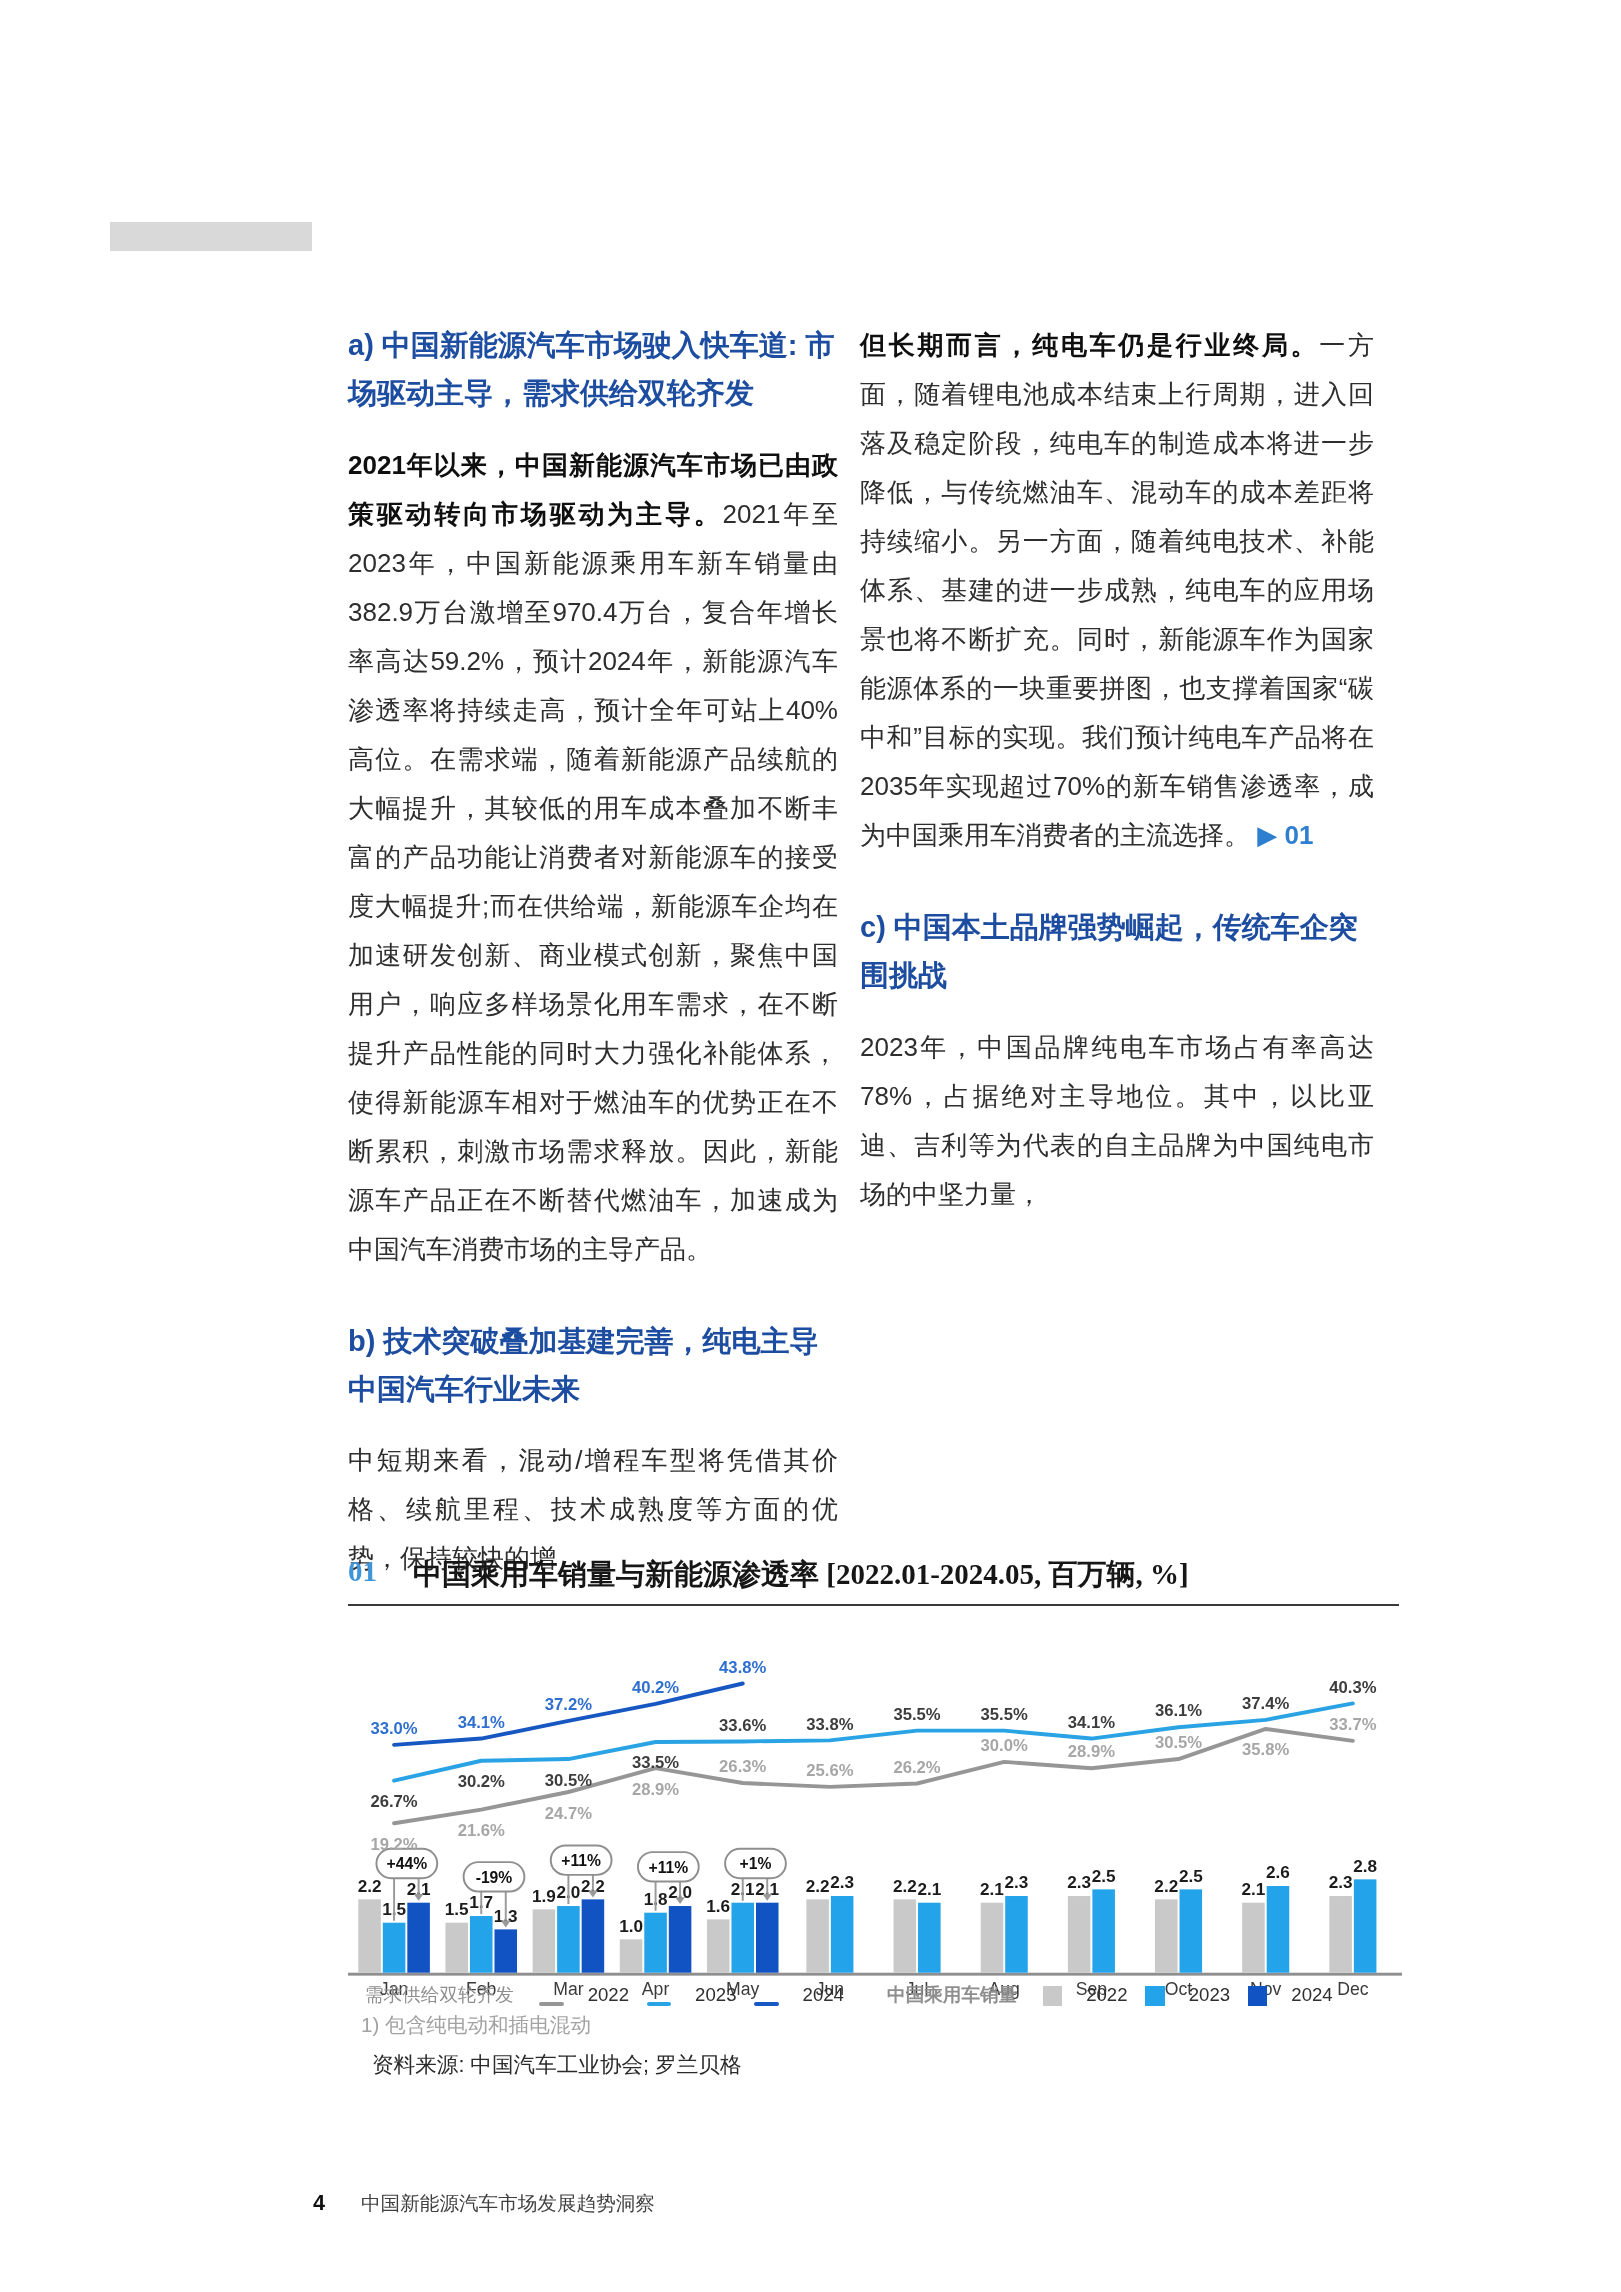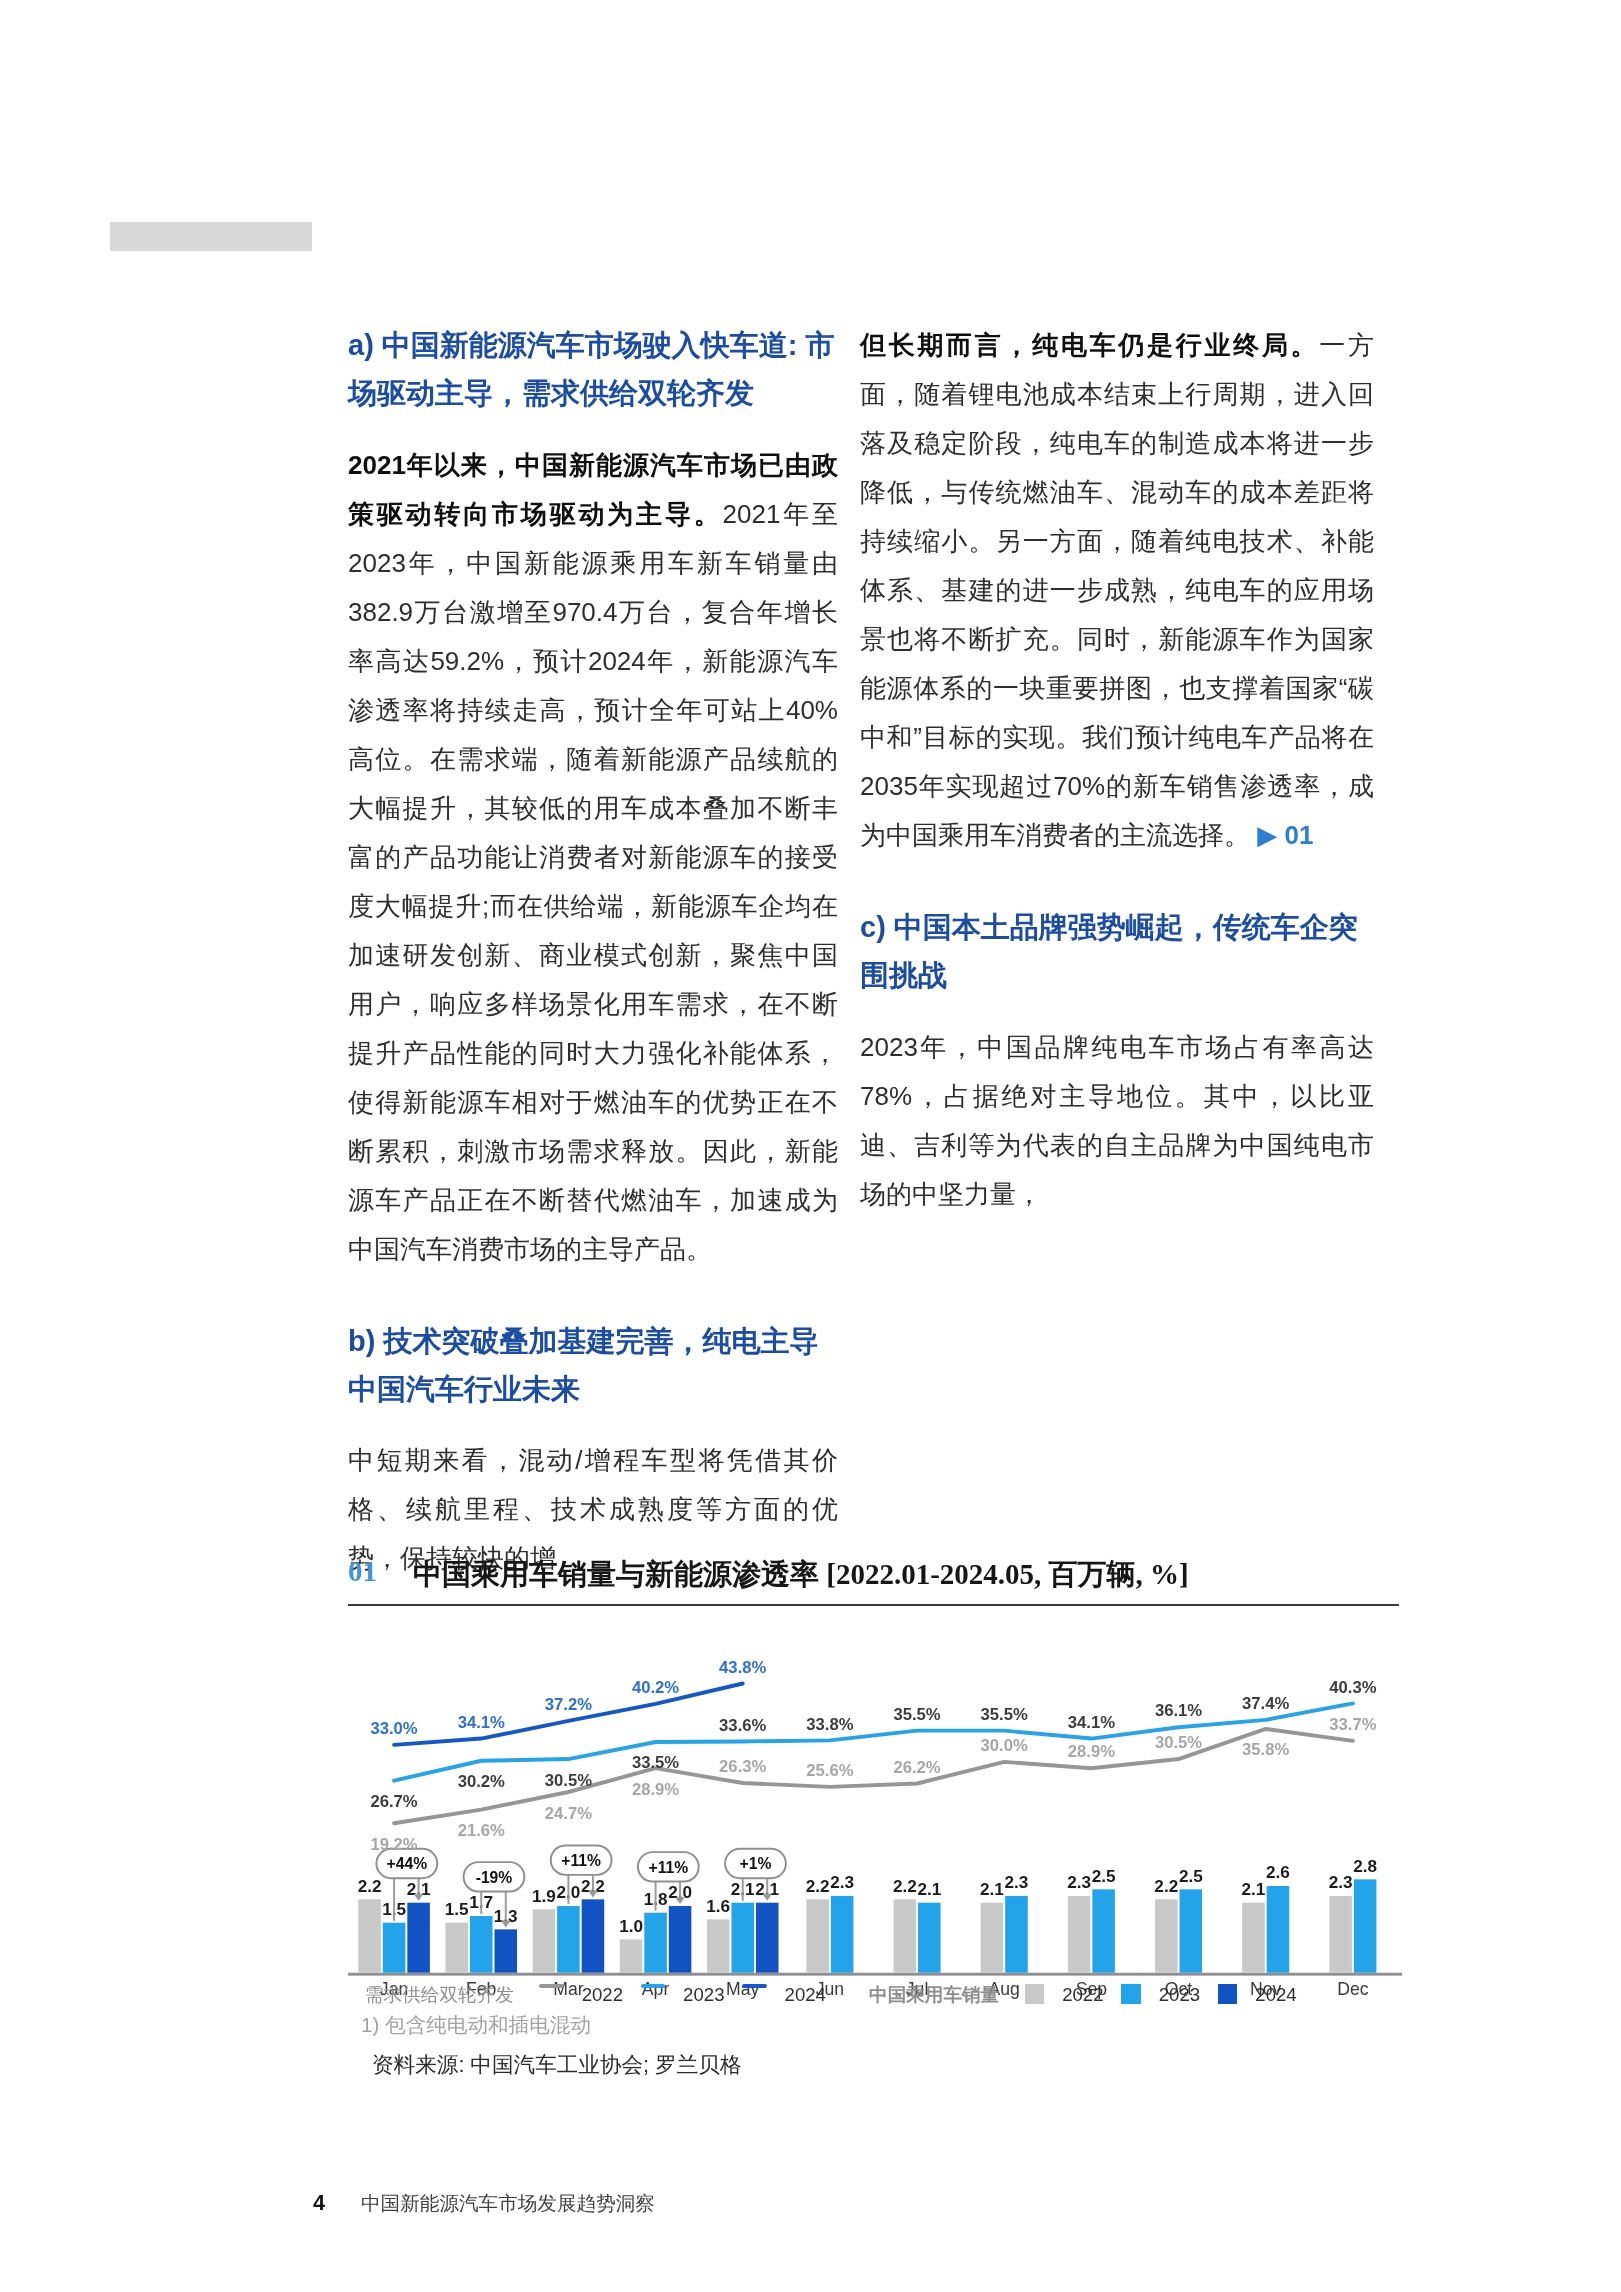--- a/index.html
+++ b/index.html
@@ -30,21 +30,21 @@
   .chart-svg-wrap{position:absolute;left:348px;top:1656px;width:1054px;height:353px;}
   svg text{font-family:"Liberation Sans","DejaVu Sans",sans-serif;}
   .pt-label{font-size:17px;font-weight:700;}
   .bar-label{font-size:17.5px;font-weight:700;fill:#1c1c1c;}
   .month-label{font-size:18px;fill:#3a3a3a;}
   .bubble-text{font-size:16px;font-weight:700;fill:#111;}
   
   .legend{position:absolute;left:365px;top:1982px;width:1039px;display:flex;align-items:center;gap:17.6px;font-size:18.6px;color:#2f2f2f;}
   .legend .group-title{color:#8e8e8e;margin-right:7.8px;}
   .legend .group-title.second{margin-left:25.5px;font-weight:bold;}
-  .legend .item{display:flex;align-items:flex-start;gap:18px;}
+  .legend .item{display:flex;align-items:flex-end;gap:24px;}
   .legend .chip-line{width:24.5px;height:3.9px;border-radius:2px;}
   .legend .chip-square{width:19.6px;height:19.6px;}
   .footnote{position:absolute;left:361px;top:2011px;font-size:20.6px;color:#a2a2a2;}
   .source{position:absolute;left:372px;top:2050px;font-size:21.6px;color:#2b2b2b;}
   
   .footer{position:absolute;left:313px;top:2190px;display:flex;align-items:baseline;gap:36px;}
   .footer .pno{font-size:21.6px;font-weight:700;color:#111;}
   .footer .ftext{font-size:19.6px;color:#3f3f3f;}
 </style>
 </head>

